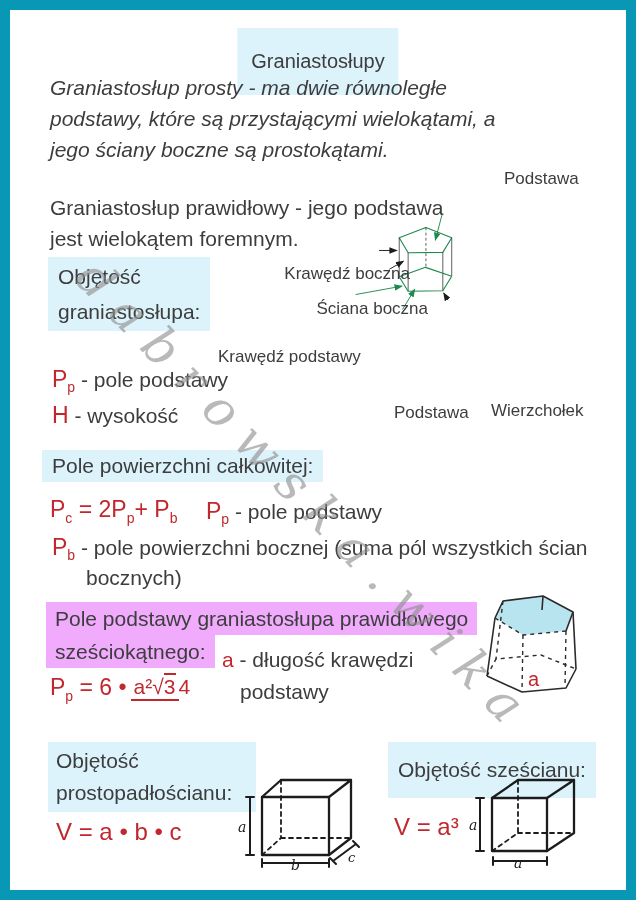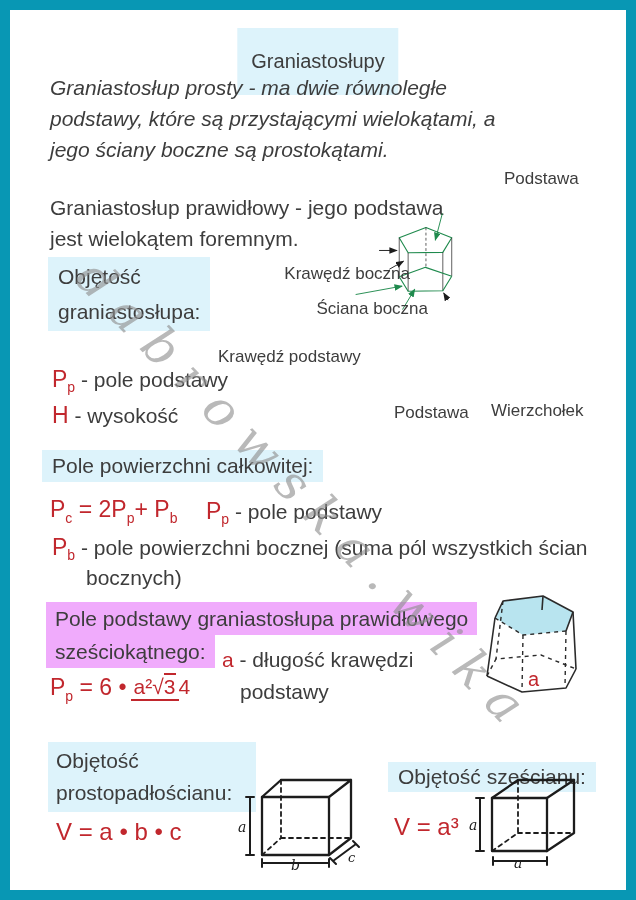--- a/index.html
+++ b/index.html
@@ -149,21 +149,21 @@
       <path d="M271,770 V828 M271,828 H341 M252,845 L271,828" stroke-width="1.8" stroke-dasharray="4 4"></path>
       <path d="M240,787 V845 M236,787 H244 M236,845 H244" stroke-width="2"></path>
       <path d="M252,853 H319 M252,849 V857 M319,849 V857" stroke-width="2"></path>
       <path d="M323,851 L346,834 M320,848 L326,854 M343,831 L349,837" stroke-width="2"></path>
     </g>
     <text class="scriptlet" x="228" y="822" font-size="14" fill="#1c1c1c">a</text>
     <text class="scriptlet" x="281" y="860" font-size="14" fill="#1c1c1c">b</text>
     <text class="scriptlet" x="338" y="852" font-size="13" fill="#1c1c1c">c</text>
   </svg>
 
-  <div class="abs hl" style="left:378px; top:752px; padding:3px 10px; font-size:21px; white-space:nowrap;">Objętość sześcianu:</div>
+  <div class="abs hl" style="left:378px; top:732px; padding:16px 10px; font-size:21px; white-space:nowrap;">Objętość sześcianu:</div>
   <div class="abs formula" style="left:384px; top:803px; font-size:24px;">V = a³</div>
 
   <svg style="left:458px; top:756px;" width="142" height="112" viewBox="458 756 142 112">
     <g stroke="#1c1c1c" stroke-width="2.3" fill="none" stroke-linecap="round" stroke-linejoin="round">
       <rect x="482" y="788" width="55" height="53"></rect>
       <path d="M508,770 H564 M564,770 V823 M482,788 L508,770 M537,788 L564,770 M537,841 L564,823"></path>
       <path d="M508,770 V823 M508,823 H564 M482,841 L508,823" stroke-width="1.8" stroke-dasharray="4 4"></path>
       <path d="M470,788 V841 M466,788 H474 M466,841 H474" stroke-width="2"></path>
       <path d="M483,851 H537 M483,847 V855 M537,847 V855" stroke-width="2"></path>
     </g>

